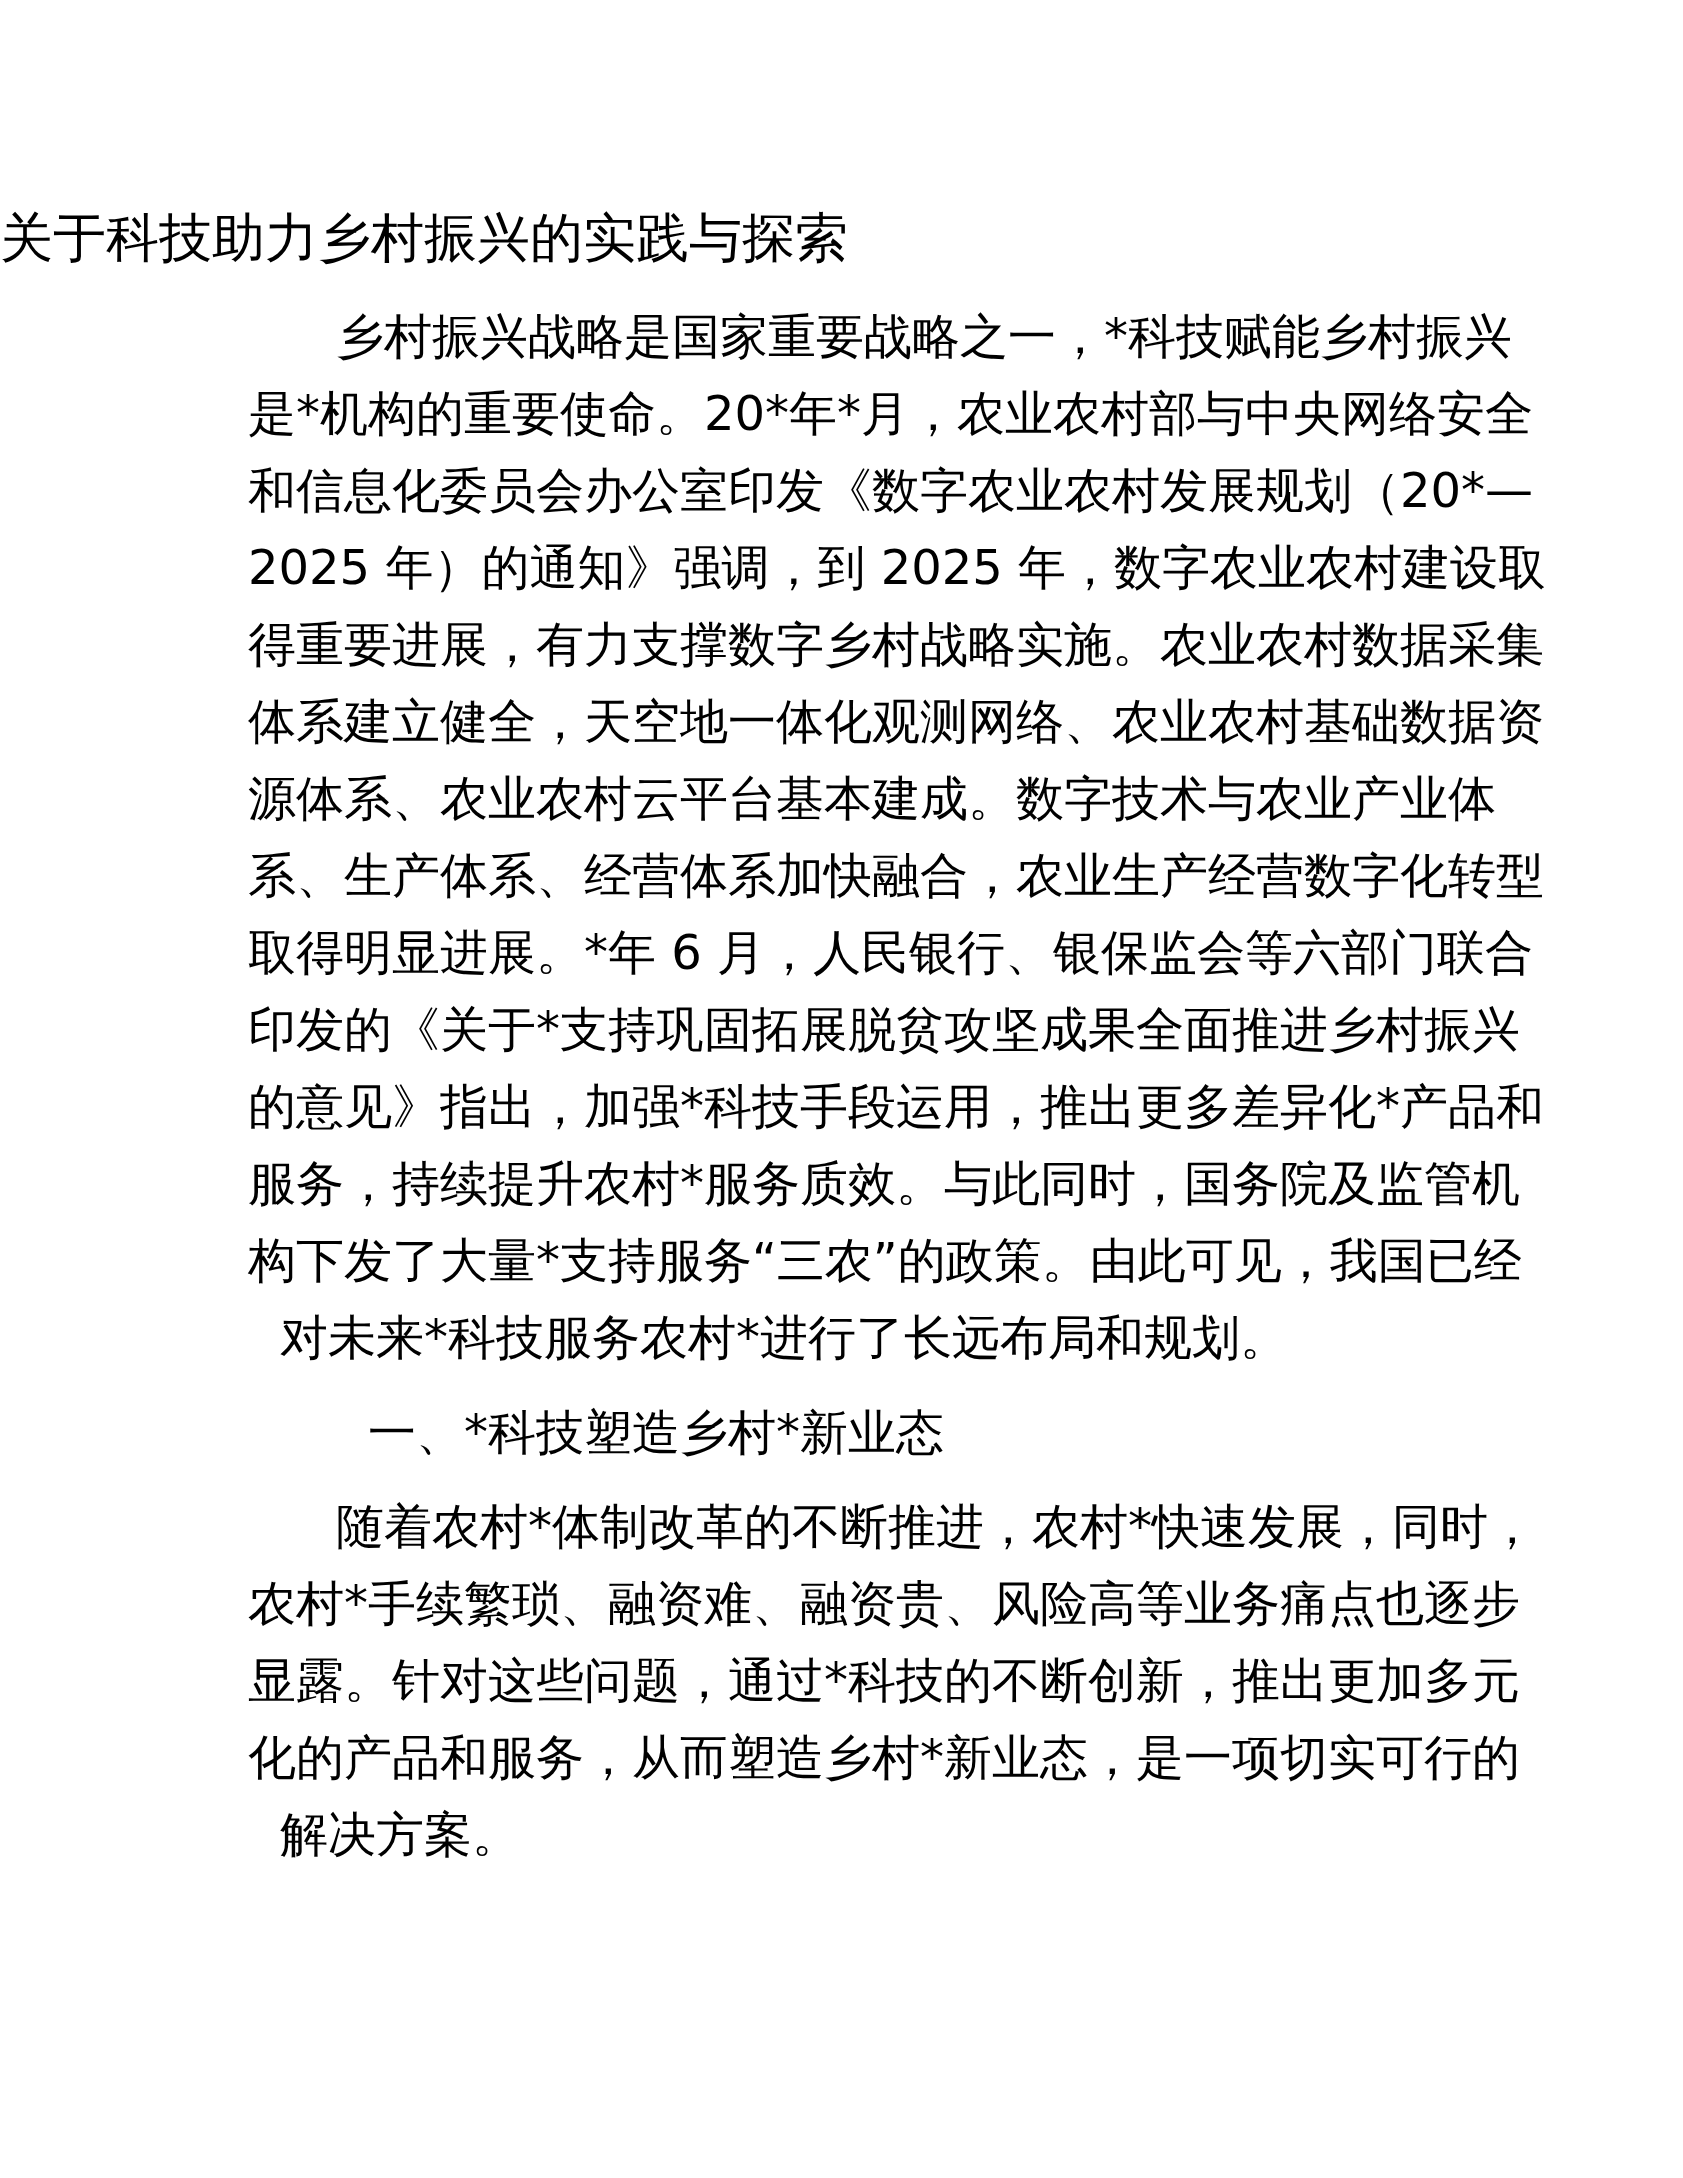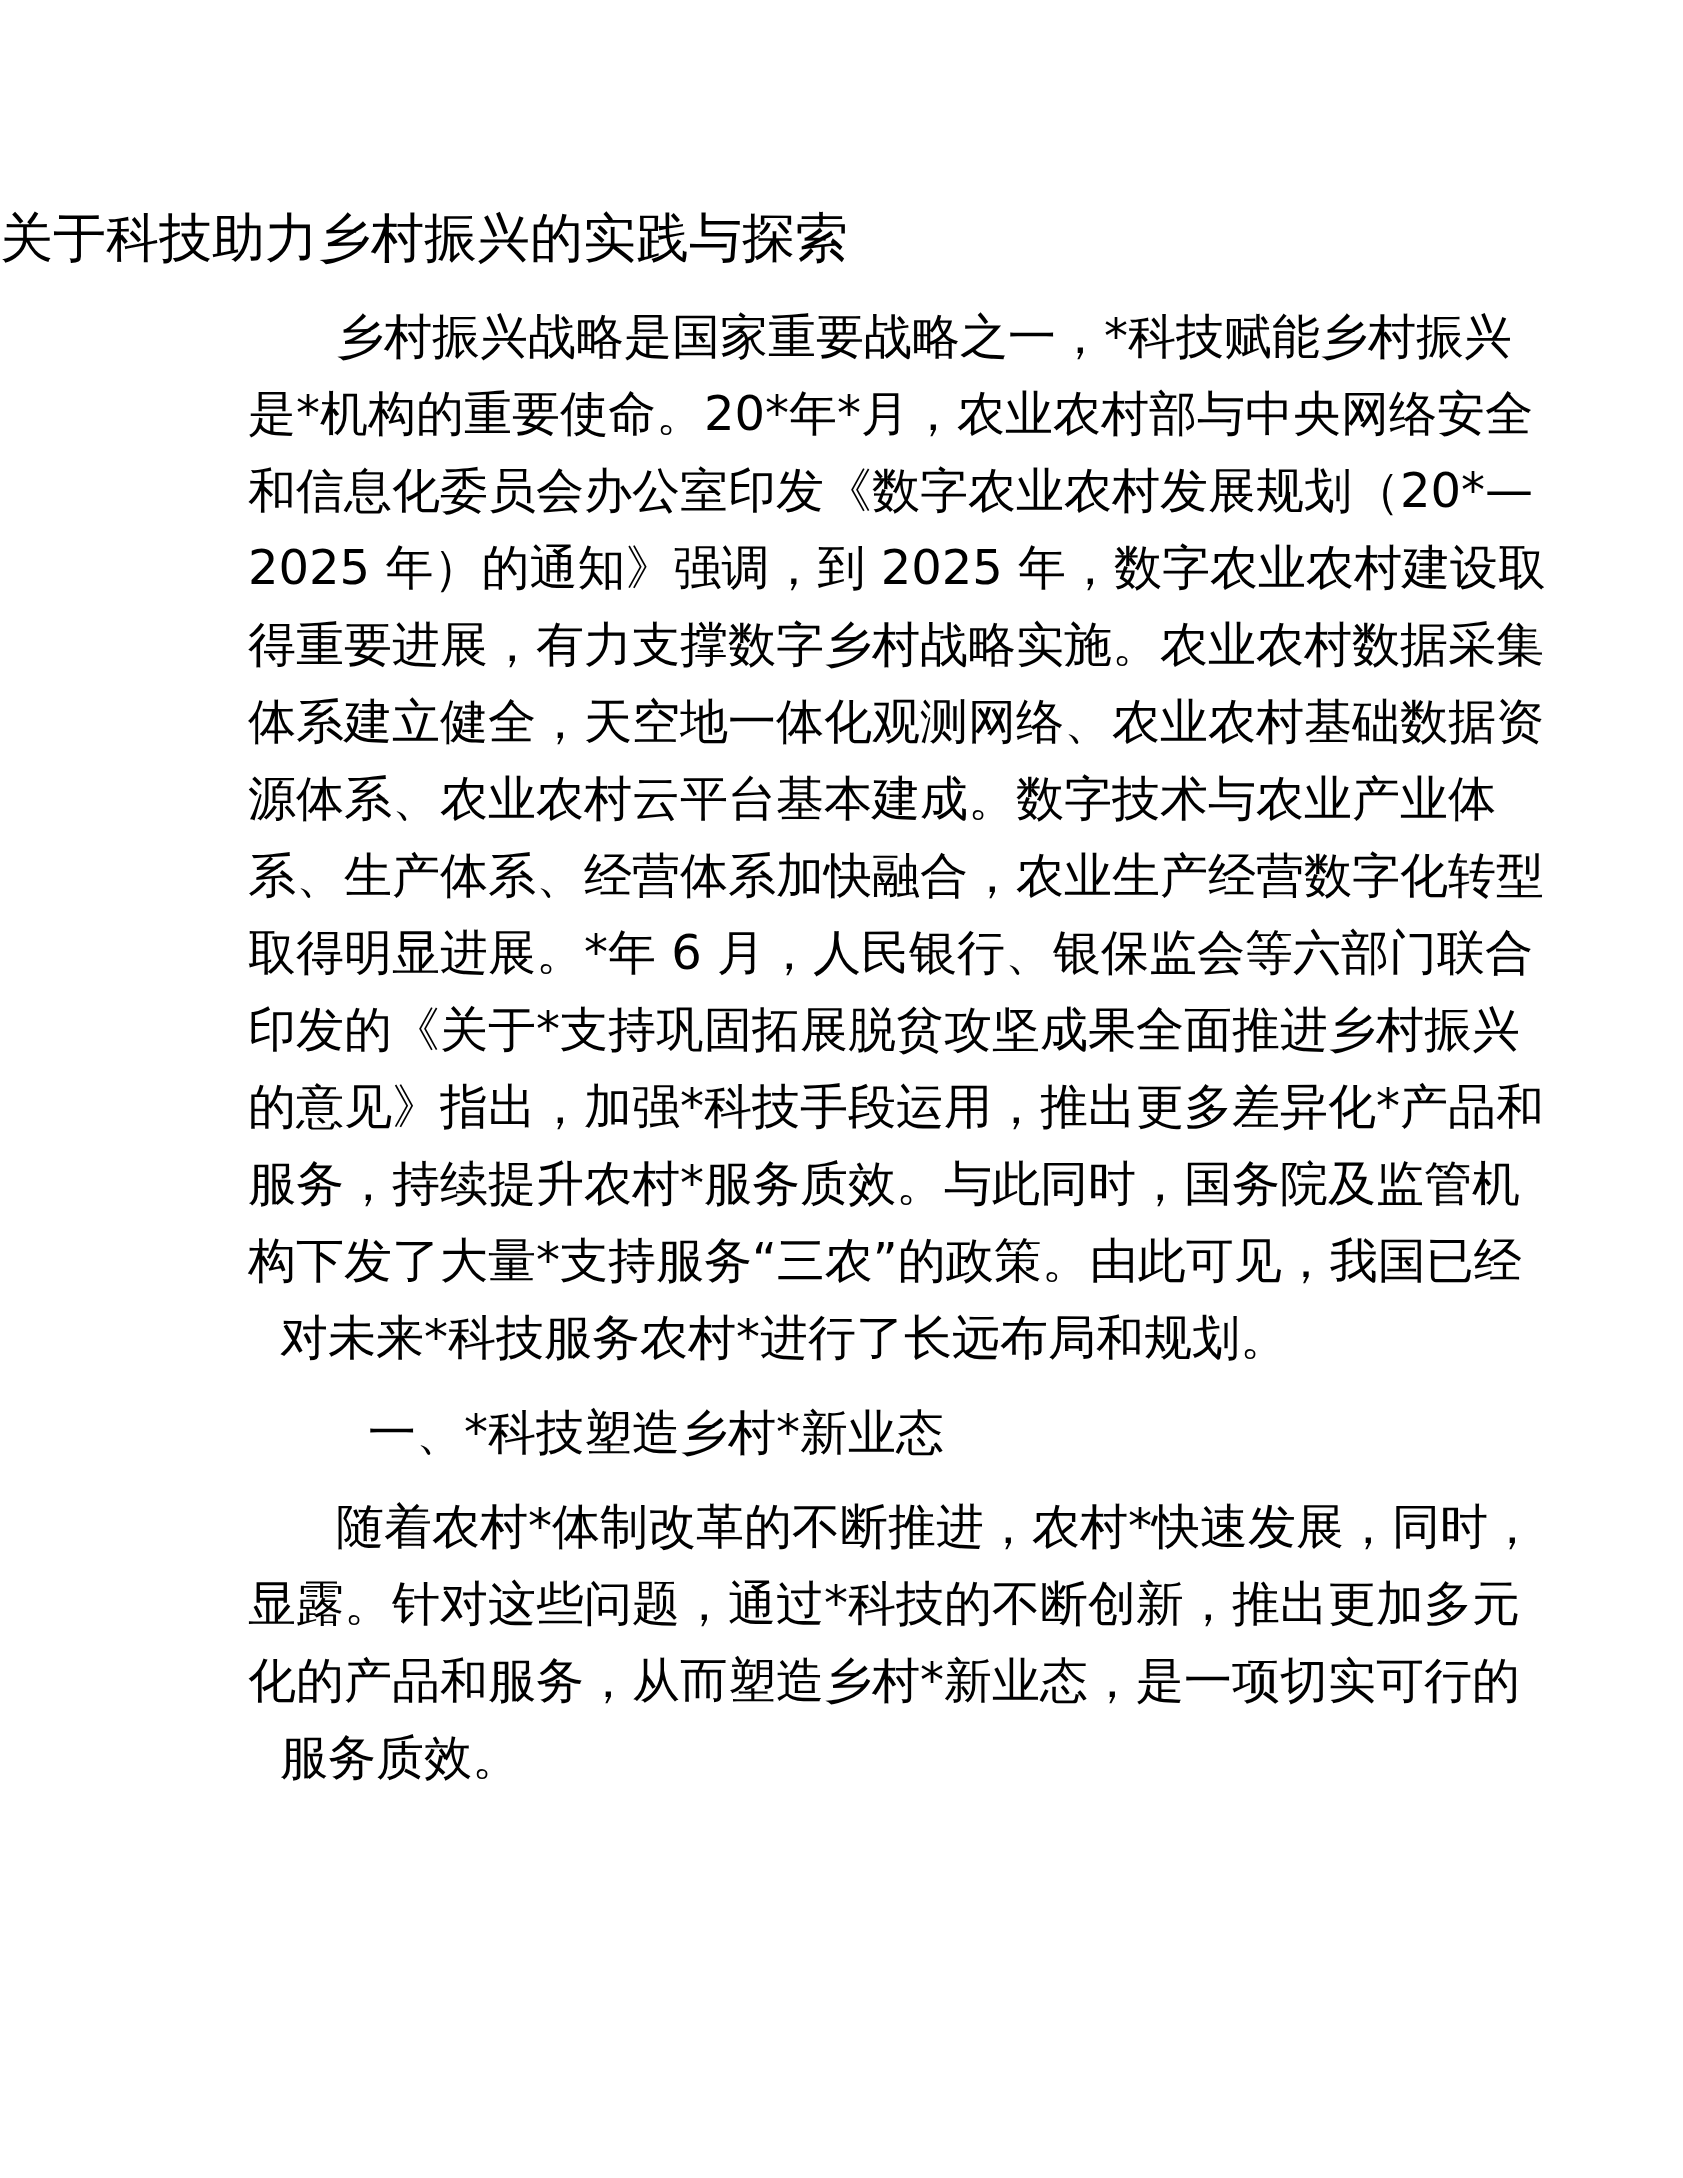--- a/index.html
+++ b/index.html
@@ -82,19 +82,20 @@
     <span class="line">构下发了大量*支持服务“三农”的政策。由此可见，我国已经</span>
     <span class="line last">对未来*科技服务农村*进行了长远布局和规划。</span>
   </div>
 
   <div class="body heading">
     <span class="line indent last">一、*科技塑造乡村*新业态</span>
   </div>
 
   <div class="body p2">
     <span class="line indent">随着农村*体制改革的不断推进，农村*快速发展，同时，</span>
+    <span class="line">农村*手续繁琐、融资难、融资贵、风险高等业务痛点也逐步</span>
     <span class="line">显露。针对这些问题，通过*科技的不断创新，推出更加多元</span>
     <span class="line">化的产品和服务，从而塑造乡村*新业态，是一项切实可行的</span>
-    <span class="line last">服务质效。</span>
+    <span class="line last">解决方案。</span>
   </div>
 
 </div>
 
 
 </body></html>

